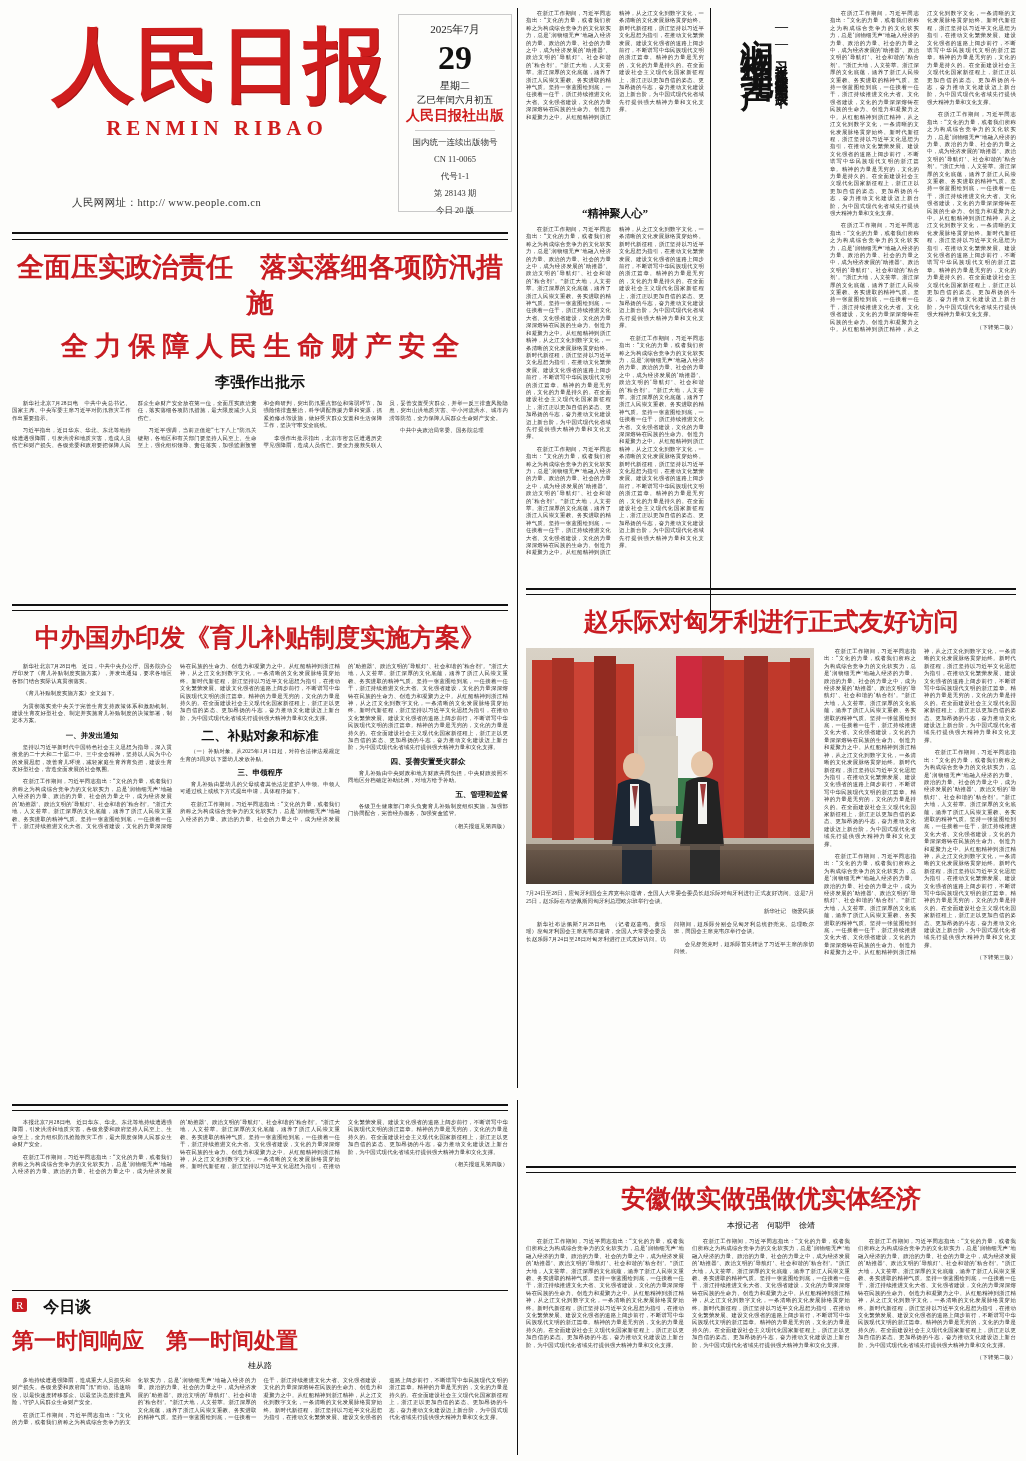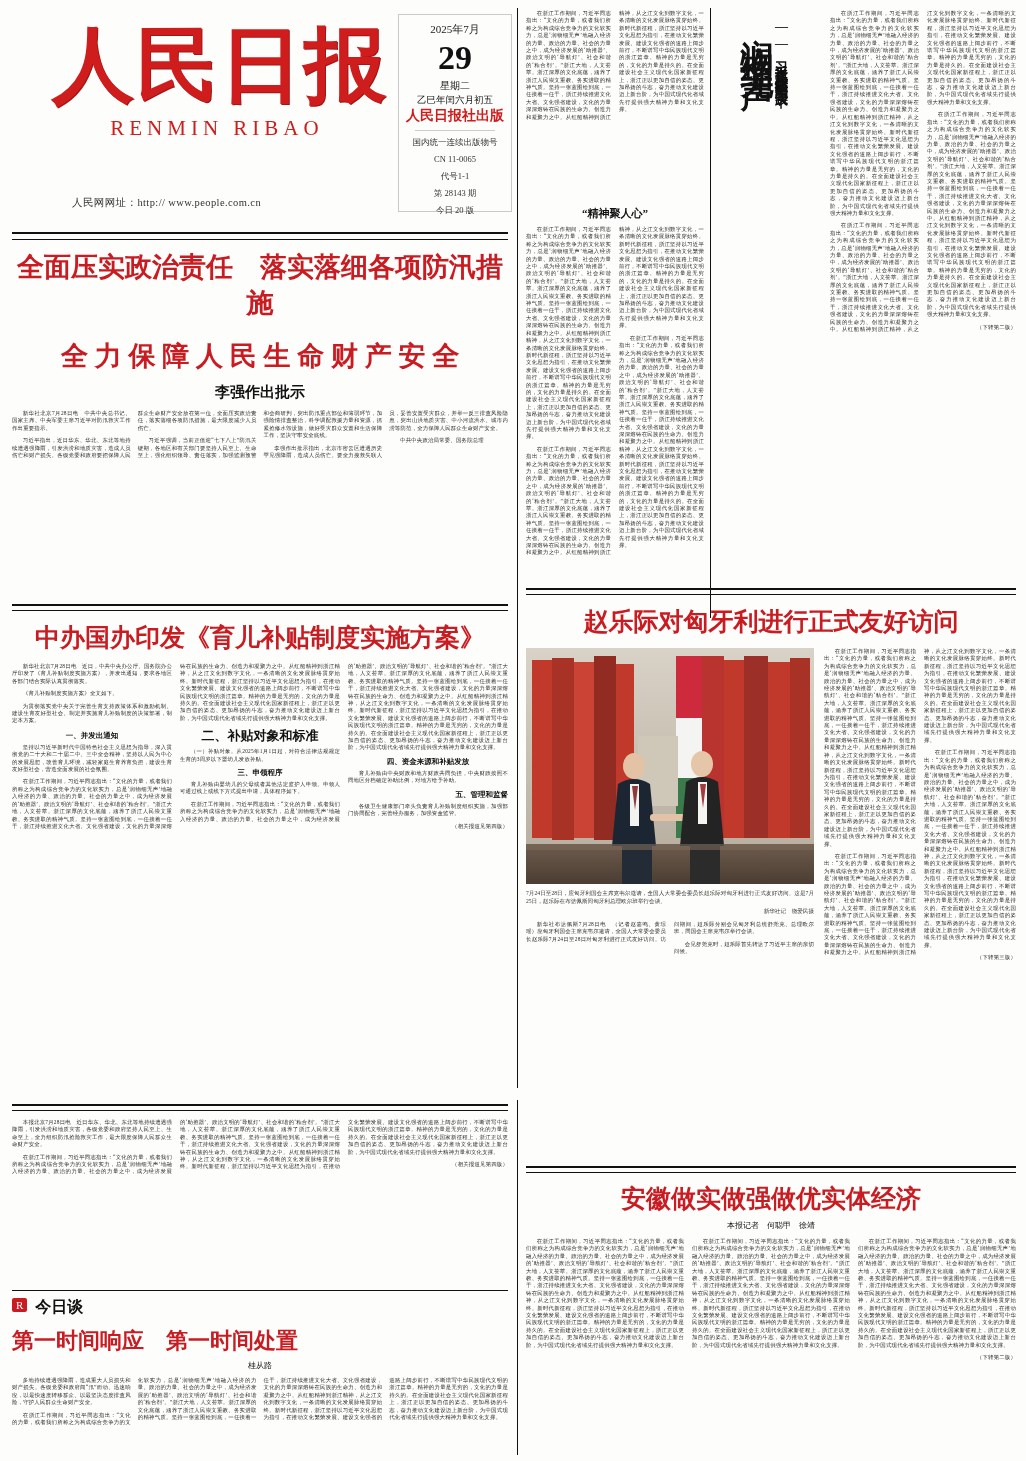--- a/index.html
+++ b/index.html
@@ -4,21 +4,21 @@
 <style>
   html,body{margin:0;padding:0;background:#fff;}
   body{width:1026px;height:1461px;font-family:"Liberation Serif",serif;color:#111;overflow:hidden;}
   .page{position:relative;width:1026px;height:1461px;background:#fdfdfb;}
 
   
   .masthead{position:relative;height:222px;border-bottom:none;}
   .mh-title{position:absolute;left:52px;top:18px;width:350px;}
   .mh-title .cn{font-family:"Liberation Serif",serif;font-weight:bold;font-size:82px;color:#cf1d1d;letter-spacing:2px;line-height:96px;white-space:nowrap;
       text-shadow:1px 1px 0 #a51414;}
-  .mh-title .py{margin-top:2px;font-size:21px;letter-spacing:5px;color:#cf1d1d;font-weight:normal;text-align:center;width:330px;}
+  .mh-title .py{margin-top:2px;font-size:21px;letter-spacing:5px;color:#cf1d1d;font-weight:bold;text-align:center;width:330px;}
   .mh-site{position:absolute;left:72px;top:196px;font-size:10.5px;color:#333;letter-spacing:.4px;}
   .mh-box{position:absolute;left:398px;top:14px;width:112px;height:196px;border:1px solid #c9c9c9;text-align:center;}
   .mh-box .d1{font-size:11px;margin-top:7px;color:#222;}
   .mh-box .big{font-size:34px;font-weight:bold;line-height:38px;margin-top:2px;}
   .mh-box .d2{font-size:10px;margin-top:2px;}
   .mh-box .d3{font-size:9.5px;margin-top:1px;}
   .mh-box .red{color:#cf1d1d;font-size:14px;font-weight:bold;}
   .mh-box .sm{font-size:8.5px;line-height:12px;color:#333;margin-top:5px;}
   .mh-box .hr{width:80px;height:1px;background:#ccc;margin:5px auto;}
 
@@ -79,21 +79,21 @@
   <div class="vline" style="left:517px;top:1100px;height:355px;"></div>
   <div class="vline" style="left:710px;top:8px;height:610px;"></div>
 
   <div class="abs" style="left:12px;top:232px;width:496px;">
     <div class="rule-h"></div>
     <div style="height:5px"></div>
     <div class="rule-thin"></div>
 
     <div style="margin-top:9px;text-align:center;">
       <div class="hl-red" style="font-size:27px;font-weight:bold;margin-top:7px;">全面压实政治责任　落实落细各项防汛措施</div>
-      <div class="hl-red" style="font-size:27px;font-weight:bold;margin-top:17px;">全 力 保 障 人 民 生 命 财 产 安 全</div>
+      <div class="hl-red" style="font-size:27px;font-weight:bold;margin-top:7px;">全 力 保 障 人 民 生 命 财 产 安 全</div>
       <div style="font-size:15px;font-weight:bold;margin-top:9px;color:#111;">李强作出批示</div>
     </div>
 
     <div style="margin-top:8px;" class="cols4">
       <p class="minitext" style="margin:0 0 5px;text-indent:2em;">新华社北京7月28日电　中共中央总书记、国家主席、中央军委主席习近平对防汛救灾工作作出重要指示。</p>
       <p class="minitext" style="margin:0 0 5px;text-indent:2em;">习近平指出，近日华东、华北、东北等地持续遭遇强降雨，引发洪涝和地质灾害，造成人员伤亡和财产损失。各级党委和政府要把保障人民群众生命财产安全放在第一位，全面压实政治责任，落实落细各项防汛措施，最大限度减少人员伤亡。</p>
       <p class="minitext" style="margin:0 0 5px;text-indent:2em;">习近平强调，当前正值迎“七下八上”防汛关键期，各地区和有关部门要坚持人民至上、生命至上，强化组织领导、责任落实，加强监测预警和会商研判，突出防汛重点部位和薄弱环节，加强险情排查整治，科学调配救援力量和资源，抓紧抢修水毁设施，做好受灾群众安置和生活保障工作，坚决守牢安全底线。</p>
       <p class="minitext" style="margin:0 0 5px;text-indent:2em;">李强作出批示指出，北京市密云区遭遇历史罕见强降雨，造成人员伤亡。要全力搜救失联人员，妥善安置受灾群众，并举一反三排查风险隐患，突出山洪地质灾害、中小河流洪水、城市内涝等防范，全力保障人民群众生命财产安全。</p>
       <p class="minitext" style="margin:0;text-indent:2em;">中共中央政治局常委、国务院总理</p>
     </div>
@@ -114,21 +114,21 @@
       <p class="minitext" style="margin:0 0 5px;text-indent:2em;">坚持以习近平新时代中国特色社会主义思想为指导，深入贯彻党的二十大和二十届二中、三中全会精神，坚持以人民为中心的发展思想，改善育儿环境，减轻家庭生育养育负担，建设生育友好型社会，营造全面发展的社会氛围。</p>
       <p class="minitext" style="margin:0 0 5px;text-indent:2em;">在浙江工作期间，习近平同志指出：“文化的力量，或者我们所称之为构成综合竞争力的文化软实力，总是‘润物细无声’地融入经济的力量、政治的力量、社会的力量之中，成为经济发展的‘助推器’、政治文明的‘导航灯’、社会和谐的‘粘合剂’。”浙江大地，人文荟萃。浙江深厚的文化底蕴，涵养了浙江人民崇文重教、务实进取的精神气质。坚持一张蓝图绘到底，一任接着一任干，浙江持续推进文化大省、文化强省建设，文化的力量深深熔铸在民族的生命力、创造力和凝聚力之中。从红船精神到浙江精神，从之江文化到数字文化，一条清晰的文化发展脉络贯穿始终。新时代新征程，浙江坚持以习近平文化思想为指引，在推动文化繁荣发展、建设文化强省的道路上阔步前行，不断谱写中华民族现代文明的浙江篇章。精神的力量是无穷的，文化的力量是持久的。在全面建设社会主义现代化国家新征程上，浙江正以更加自信的姿态、更加昂扬的斗志，奋力推动文化建设迈上新台阶，为中国式现代化省域先行提供强大精神力量和文化支撑。</p>
 
       <h4 style="font-size:13px;margin:4px 0 3px;text-align:center;">二、补贴对象和标准</h4>
       <p class="minitext" style="margin:0 0 5px;text-indent:2em;">（一）补贴对象。从2025年1月1日起，对符合法律法规规定生育的3周岁以下婴幼儿发放补贴。</p>
 
       <h4 style="font-size:7.5px;margin:4px 0 3px;text-align:center;">三、申领程序</h4>
       <p class="minitext" style="margin:0 0 5px;text-indent:2em;">育儿补贴由婴幼儿的父母或者其他法定监护人申领。申领人可通过线上或线下方式提出申请，具体程序如下。</p>
       <p class="minitext" style="margin:0 0 5px;text-indent:2em;">在浙江工作期间，习近平同志指出：“文化的力量，或者我们所称之为构成综合竞争力的文化软实力，总是‘润物细无声’地融入经济的力量、政治的力量、社会的力量之中，成为经济发展的‘助推器’、政治文明的‘导航灯’、社会和谐的‘粘合剂’。”浙江大地，人文荟萃。浙江深厚的文化底蕴，涵养了浙江人民崇文重教、务实进取的精神气质。坚持一张蓝图绘到底，一任接着一任干，浙江持续推进文化大省、文化强省建设，文化的力量深深熔铸在民族的生命力、创造力和凝聚力之中。从红船精神到浙江精神，从之江文化到数字文化，一条清晰的文化发展脉络贯穿始终。新时代新征程，浙江坚持以习近平文化思想为指引，在推动文化繁荣发展、建设文化强省的道路上阔步前行，不断谱写中华民族现代文明的浙江篇章。精神的力量是无穷的，文化的力量是持久的。在全面建设社会主义现代化国家新征程上，浙江正以更加自信的姿态、更加昂扬的斗志，奋力推动文化建设迈上新台阶，为中国式现代化省域先行提供强大精神力量和文化支撑。</p>
 
-      <h4 style="font-size:7.5px;margin:4px 0 3px;text-align:center;">四、资金来源和补贴发放</h4>
+      <h4 style="font-size:7.5px;margin:4px 0 3px;text-align:center;">四、妥善安置受灾群众</h4>
       <p class="minitext" style="margin:0 0 5px;text-indent:2em;">育儿补贴由中央财政和地方财政共同负担，中央财政按照不同地区分档确定补助比例，对地方给予补助。</p>
 
       <h4 style="font-size:7.5px;margin:4px 0 3px;text-align:right;">五、管理和监督</h4>
       <p class="minitext" style="margin:0 0 5px;text-indent:2em;">各级卫生健康部门牵头负责育儿补贴制度组织实施，加强部门协同配合，完善经办服务，加强资金监管。</p>
       <p class="minitext" style="margin:0;text-align:right;">（相关报道见第四版）</p>
     </div>
   </div>
 
   <div class="abs" style="left:12px;top:1104px;width:496px;">
     <div class="rule-h"></div>
@@ -138,21 +138,21 @@
       <p class="minitext" style="margin:0 0 5px;text-indent:2em;">本报北京7月28日电　近日华东、华北、东北等地持续遭遇强降雨，引发洪涝和地质灾害，各级党委和政府坚持人民至上、生命至上，全力组织防汛抢险救灾工作，最大限度保障人民群众生命财产安全。</p>
       <p class="minitext" style="margin:0 0 5px;text-indent:2em;">在浙江工作期间，习近平同志指出：“文化的力量，或者我们所称之为构成综合竞争力的文化软实力，总是‘润物细无声’地融入经济的力量、政治的力量、社会的力量之中，成为经济发展的‘助推器’、政治文明的‘导航灯’、社会和谐的‘粘合剂’。”浙江大地，人文荟萃。浙江深厚的文化底蕴，涵养了浙江人民崇文重教、务实进取的精神气质。坚持一张蓝图绘到底，一任接着一任干，浙江持续推进文化大省、文化强省建设，文化的力量深深熔铸在民族的生命力、创造力和凝聚力之中。从红船精神到浙江精神，从之江文化到数字文化，一条清晰的文化发展脉络贯穿始终。新时代新征程，浙江坚持以习近平文化思想为指引，在推动文化繁荣发展、建设文化强省的道路上阔步前行，不断谱写中华民族现代文明的浙江篇章。精神的力量是无穷的，文化的力量是持久的。在全面建设社会主义现代化国家新征程上，浙江正以更加自信的姿态、更加昂扬的斗志，奋力推动文化建设迈上新台阶，为中国式现代化省域先行提供强大精神力量和文化支撑。</p>
       <p class="minitext" style="margin:0;text-align:right;">（相关报道见第四版）</p>
     </div>
   </div>
 
   <div class="abs" style="left:12px;top:1290px;width:496px;">
     <div class="rule-thin"></div>
     <div style="margin-top:6px;">
       <span class="today-badge">R</span>
-      <span style="font-size:16px;font-weight:bold;margin-left:4px;">今日谈</span>
+      <span style="font-size:16px;font-weight:bold;margin-left:12px;">今日谈</span>
     </div>
     <div class="hl-red" style="font-size:22px;font-weight:bold;text-align:left;margin-top:8px;">第一时间响应　第一时间处置</div>
     <div style="font-size:8px;text-align:center;margin-top:4px;">桂从路</div>
     <div style="margin-top:6px;" class="cols4">
       <p class="minitext" style="margin:0 0 5px;text-indent:2em;">多地持续遭遇强降雨，造成重大人员损失和财产损失。各级党委和政府闻“汛”而动、迅速响应，以最快速度转移群众、以最坚决态度排查风险，守护人民群众生命财产安全。</p>
       <p class="minitext" style="margin:0;text-indent:2em;">在浙江工作期间，习近平同志指出：“文化的力量，或者我们所称之为构成综合竞争力的文化软实力，总是‘润物细无声’地融入经济的力量、政治的力量、社会的力量之中，成为经济发展的‘助推器’、政治文明的‘导航灯’、社会和谐的‘粘合剂’。”浙江大地，人文荟萃。浙江深厚的文化底蕴，涵养了浙江人民崇文重教、务实进取的精神气质。坚持一张蓝图绘到底，一任接着一任干，浙江持续推进文化大省、文化强省建设，文化的力量深深熔铸在民族的生命力、创造力和凝聚力之中。从红船精神到浙江精神，从之江文化到数字文化，一条清晰的文化发展脉络贯穿始终。新时代新征程，浙江坚持以习近平文化思想为指引，在推动文化繁荣发展、建设文化强省的道路上阔步前行，不断谱写中华民族现代文明的浙江篇章。精神的力量是无穷的，文化的力量是持久的。在全面建设社会主义现代化国家新征程上，浙江正以更加自信的姿态、更加昂扬的斗志，奋力推动文化建设迈上新台阶，为中国式现代化省域先行提供强大精神力量和文化支撑。</p>
     </div>
   </div>
 
   <div class="abs" style="left:526px;top:10px;width:178px;height:600px;">

